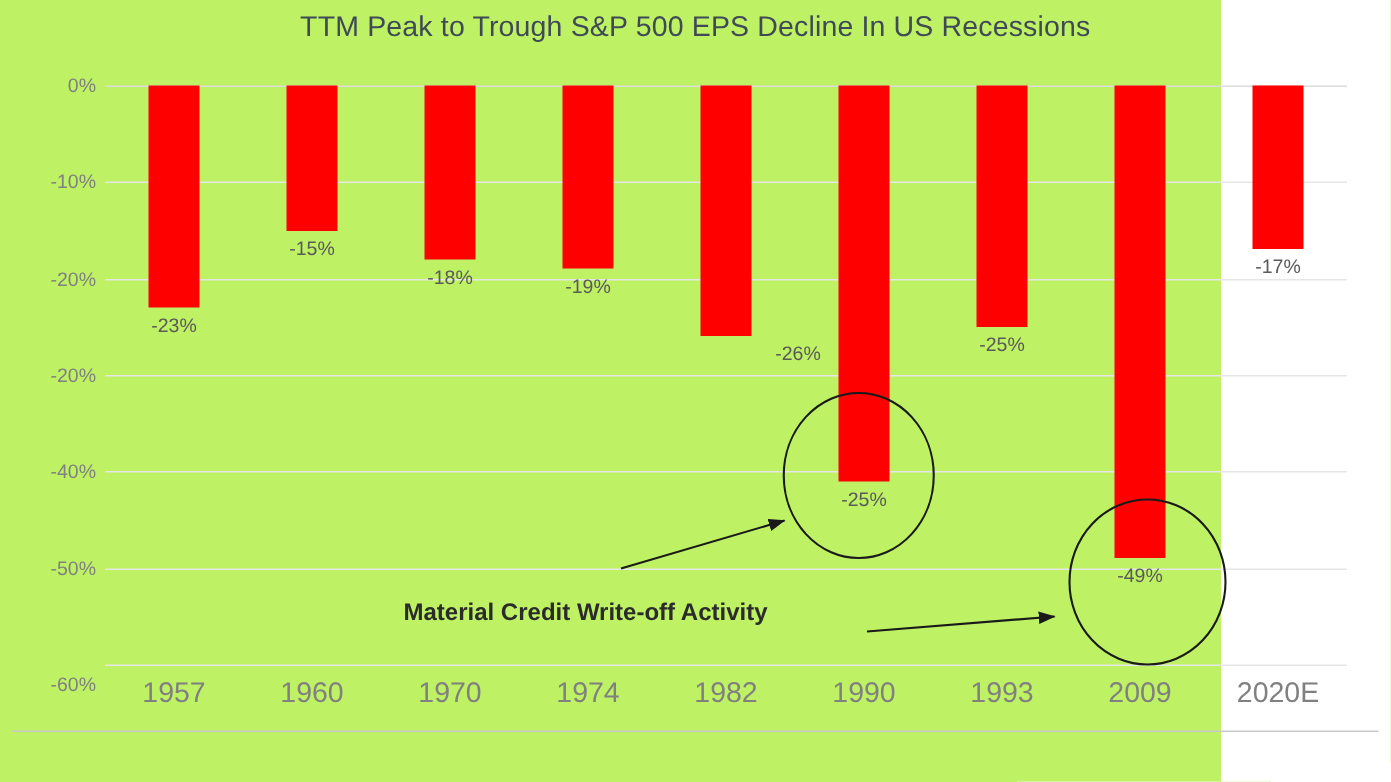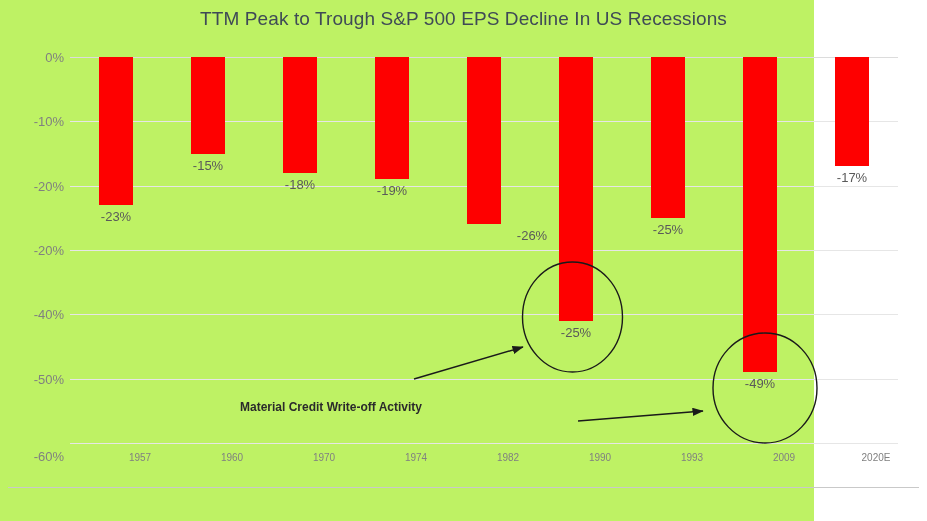--- a/index.html
+++ b/index.html
@@ -83,33 +83,32 @@
   
   #x-axis {
     position: absolute;
     left: 70px;
     top: 452px;
     width: 828px;
     height: 22px;
   }
   .xtick {
     position: absolute;
-    font-size: 10px;
+    font-size: 19px;
     color: #808080;
     text-align: center;
     transform: translateX(-50%);
     white-space: nowrap;
-    margin-left: 24px;
   }
   
   #annotation-text {
     position: absolute;
-    left: 240px;
+    left: 269px;
     top: 400px;
-    font-size: 12px;
+    font-size: 16px;
     font-weight: bold;
     color: #2b2b2b;
     white-space: nowrap;
   }
   #overlay-svg {
     position: absolute;
     left: 0;
     top: 0;
     width: 927px;
     height: 521px;

